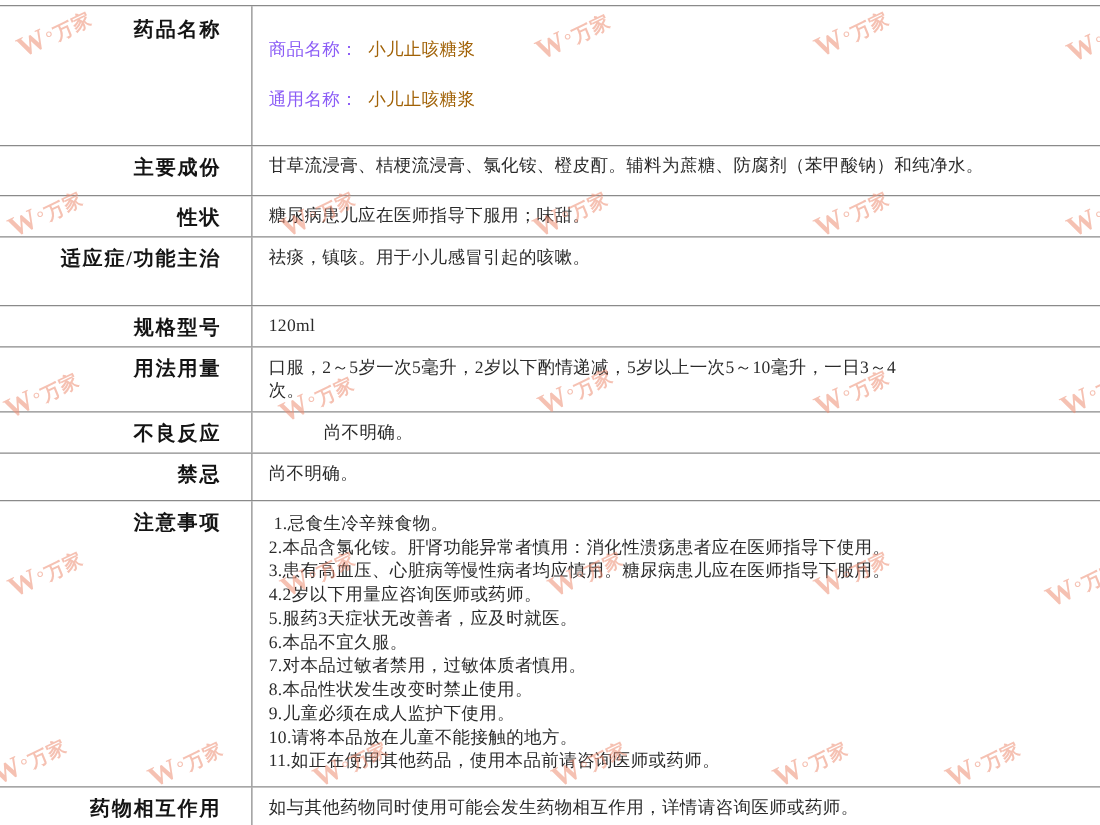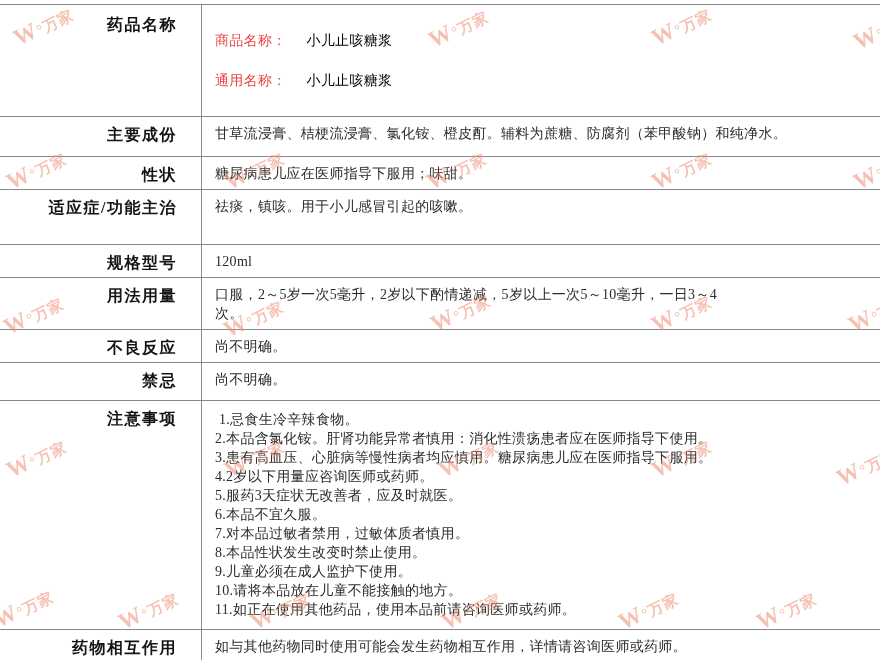--- a/index.html
+++ b/index.html
@@ -25,27 +25,27 @@
     text-align:right;padding:8px 24px 0 0;
     font-weight:bold;font-size:16px;letter-spacing:1.5px;color:#141414;line-height:19px;
   }
   .value-cell{
     flex:1;box-sizing:border-box;padding:7px 24px 6px 13px;
     font-size:14px;line-height:19px;color:#2b2b2b;letter-spacing:.3px;
     white-space:pre-line;
   }
   .r0{min-height:51px;} .r1{min-height:39px;} .r2{min-height:32px;}
   .r3{min-height:54px;} .r4{min-height:31px;} .r5{min-height:44px;}
-  .r6{min-height:30px;} .r7{min-height:37px;} .r8{min-height:228px;} .r9{min-height:32px;}
+  .r6{min-height:30px;gap:44px;} .r7{min-height:37px;} .r8{min-height:228px;} .r9{min-height:32px;}
   
   .r3 .label-text{display:inline-block;max-width:132px;text-align:center;}
   
   .name-line{line-height:21px;white-space:nowrap;}
-  .name-prefix{color:#ef4444;margin-right:20px;}
-  .name-value{color:#000000;margin-top:12px;}
+  .name-prefix{color:#8b5cf6;margin-right:8px;}
+  .name-value{color:#a16207;margin-top:12px;}
   
   .precaution-item{line-height:19px;}
   .precaution-item:first-child{padding-left:4px;}
   .r8 .value-cell{padding-top:9px;}
 </style>
 </head>
 <body>
 
 <div class="wm-layer" id="wm-layer">
     <div class="wm" style="left: 12px; top: 13px; color: rgb(238, 143, 117);">W°万家</div>

